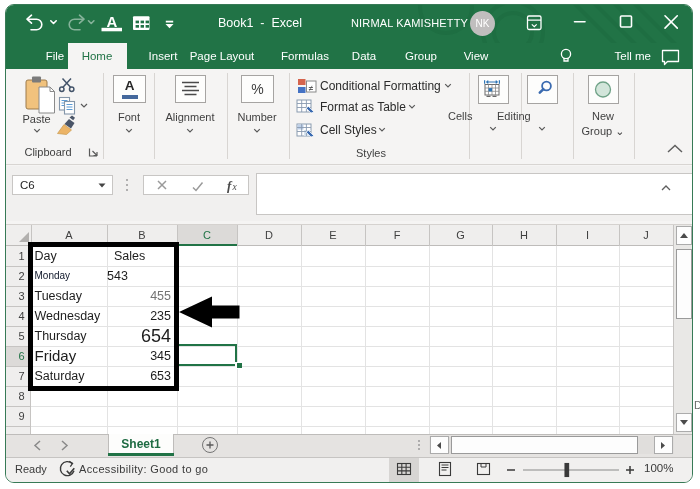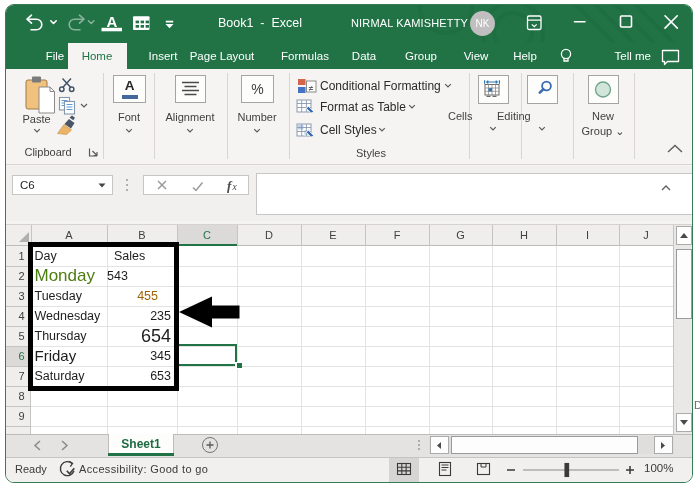--- a/index.html
+++ b/index.html
@@ -58,21 +58,20 @@
 <div class="a" style="left:5px;top:42px;width:688px;height:26px;background:#217346"></div>
 <div class="a" style="left:67px;top:42px;width:59px;height:26px;background:#F5F4F3"></div>
 <div class="t" style="left:9px;top:42px;width:90px;height:26px;line-height:26px;text-align:center;font-size:11.5px;font-weight:normal;color:#fff">File</div>
 <div class="t" style="left:51px;top:42px;width:90px;height:26px;line-height:26px;text-align:center;font-size:11.5px;font-weight:normal;color:#217346">Home</div>
 <div class="t" style="left:117px;top:42px;width:90px;height:26px;line-height:26px;text-align:center;font-size:11.5px;font-weight:normal;color:#fff">Insert</div>
 <div class="t" style="left:176px;top:42px;width:90px;height:26px;line-height:26px;text-align:center;font-size:11.5px;font-weight:normal;color:#fff">Page Layout</div>
 <div class="t" style="left:259px;top:42px;width:90px;height:26px;line-height:26px;text-align:center;font-size:11.5px;font-weight:normal;color:#fff">Formulas</div>
 <div class="t" style="left:318px;top:42px;width:90px;height:26px;line-height:26px;text-align:center;font-size:11.5px;font-weight:normal;color:#fff">Data</div>
 <div class="t" style="left:375px;top:42px;width:90px;height:26px;line-height:26px;text-align:center;font-size:11.5px;font-weight:normal;color:#fff">Group</div>
 <div class="t" style="left:430px;top:42px;width:90px;height:26px;line-height:26px;text-align:center;font-size:11.5px;font-weight:normal;color:#fff">View</div>
-<div class="t" style="left:479px;top:42px;width:90px;height:26px;line-height:26px;text-align:center;font-size:11.5px;font-weight:normal;color:#fff">Help</div>
 <div class="t" style="left:560px;top:42px;width:90px;height:26px;line-height:26px;text-align:right;font-size:11.5px;font-weight:normal;color:#fff">Tell me</div>
 <svg class="a" style="left:5px;top:42px" width="688" height="26" viewBox="0 0 688 26">
 <g fill="none" stroke="#fff" stroke-width="1.3" stroke-linecap="round">
 <circle cx="560" cy="11" r="4.6"></circle>
           <path d="M558 15.5 v2.5 h4 v-2.5 M558.4 18 h3.2"></path>
 <path d="M656.5 7.5 h16 v11 h-11 l-3 3 v-3 h-2 z" stroke-linejoin="round"></path>
 </g>
       </svg>
 <div class="a" style="left:5px;top:68px;width:688px;height:96px;background:#F5F4F3;border-bottom:1px solid #D8D5D2"></div>
 <div class="a" style="left:102px;top:72px;width:1px;height:86px;background:#D8D5D2"></div>
@@ -272,24 +271,24 @@
 <div class="a" style="left:30px;top:285px;width:642px;height:1px;background:#E3E3E3"></div>
 <div class="a" style="left:30px;top:305px;width:642px;height:1px;background:#E3E3E3"></div>
 <div class="a" style="left:30px;top:325px;width:642px;height:1px;background:#E3E3E3"></div>
 <div class="a" style="left:30px;top:345px;width:642px;height:1px;background:#E3E3E3"></div>
 <div class="a" style="left:30px;top:365px;width:642px;height:1px;background:#E3E3E3"></div>
 <div class="a" style="left:30px;top:385px;width:642px;height:1px;background:#E3E3E3"></div>
 <div class="a" style="left:30px;top:405px;width:642px;height:1px;background:#E3E3E3"></div>
 <div class="a" style="left:30px;top:425px;width:642px;height:1px;background:#E3E3E3"></div>
 <div class="t" style="left:33.5px;top:245px;height:20px;line-height:20px;font-size:12.5px;color:#1D1D1D">Day</div>
 <div class="t" style="left:113px;top:245px;height:20px;line-height:20px;font-size:12.5px;color:#1D1D1D">Sales</div>
-<div class="t" style="left:33.5px;top:265px;height:20px;line-height:20px;font-size:17px;color:#4d7c0f">Monday</div>
+<div class="t" style="left:33.5px;top:265px;height:20px;line-height:20px;font-size:10px;color:#0f172a">Monday</div>
 <div class="t" style="left:106px;top:265px;width:64px;height:20px;line-height:20px;text-align:left;font-size:12.5px;color:#1D1D1D">543</div>
 <div class="t" style="left:33.5px;top:285px;height:20px;line-height:20px;font-size:12.5px;color:#1D1D1D">Tuesday</div>
-<div class="t" style="left:93px;top:285px;width:64px;height:20px;line-height:20px;text-align:right;font-size:12.5px;color:#a16207">455</div>
+<div class="t" style="left:106px;top:285px;width:64px;height:20px;line-height:20px;text-align:right;font-size:12.5px;color:#737373">455</div>
 <div class="t" style="left:33.5px;top:305px;height:20px;line-height:20px;font-size:12.5px;color:#1D1D1D">Wednesday</div>
 <div class="t" style="left:106px;top:305px;width:64px;height:20px;line-height:20px;text-align:right;font-size:12.5px;color:#1D1D1D">235</div>
 <div class="t" style="left:33.5px;top:325px;height:20px;line-height:20px;font-size:12.5px;color:#1D1D1D">Thursday</div>
 <div class="t" style="left:106px;top:325px;width:64px;height:20px;line-height:20px;text-align:right;font-size:18px;color:#1D1D1D">654</div>
 <div class="t" style="left:33.5px;top:345px;height:20px;line-height:20px;font-size:15px;color:#1D1D1D">Friday</div>
 <div class="t" style="left:106px;top:345px;width:64px;height:20px;line-height:20px;text-align:right;font-size:12.5px;color:#1D1D1D">345</div>
 <div class="t" style="left:33.5px;top:365px;height:20px;line-height:20px;font-size:12.5px;color:#1D1D1D">Saturday</div>
 <div class="t" style="left:106px;top:365px;width:64px;height:20px;line-height:20px;text-align:right;font-size:12.5px;color:#1D1D1D">653</div>
 <div class="a" style="left:175px;top:343px;width:61px;height:22px;border:2px solid #217346"></div>
 <div class="a" style="left:234px;top:361px;width:7px;height:7px;background:#fff"></div>

